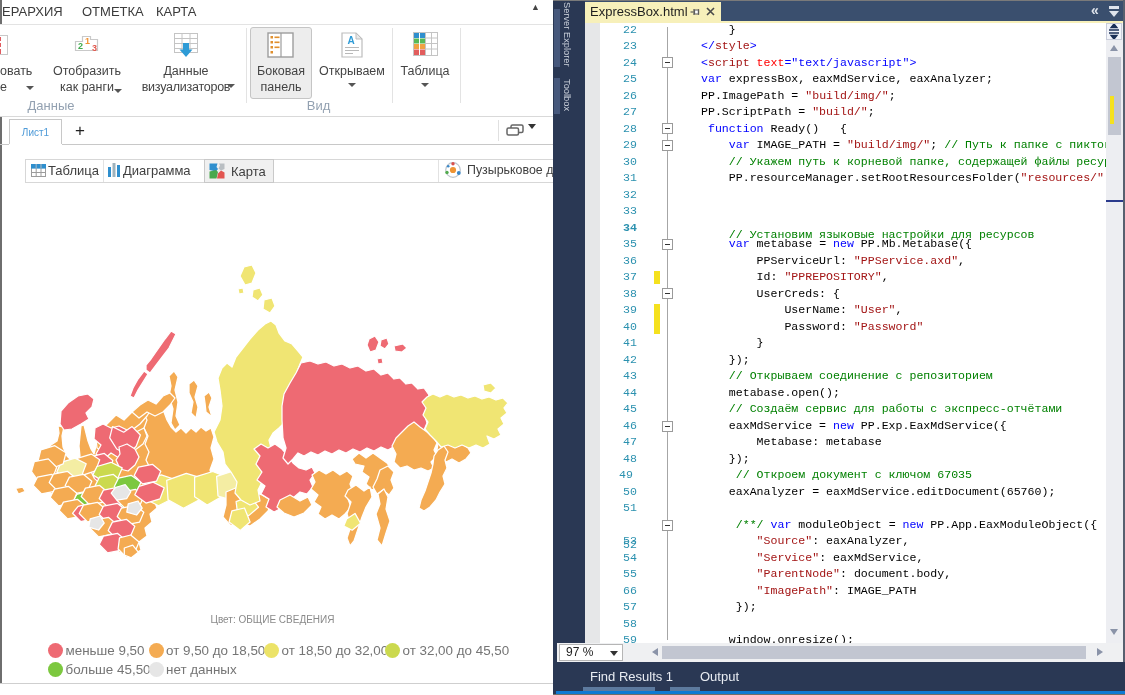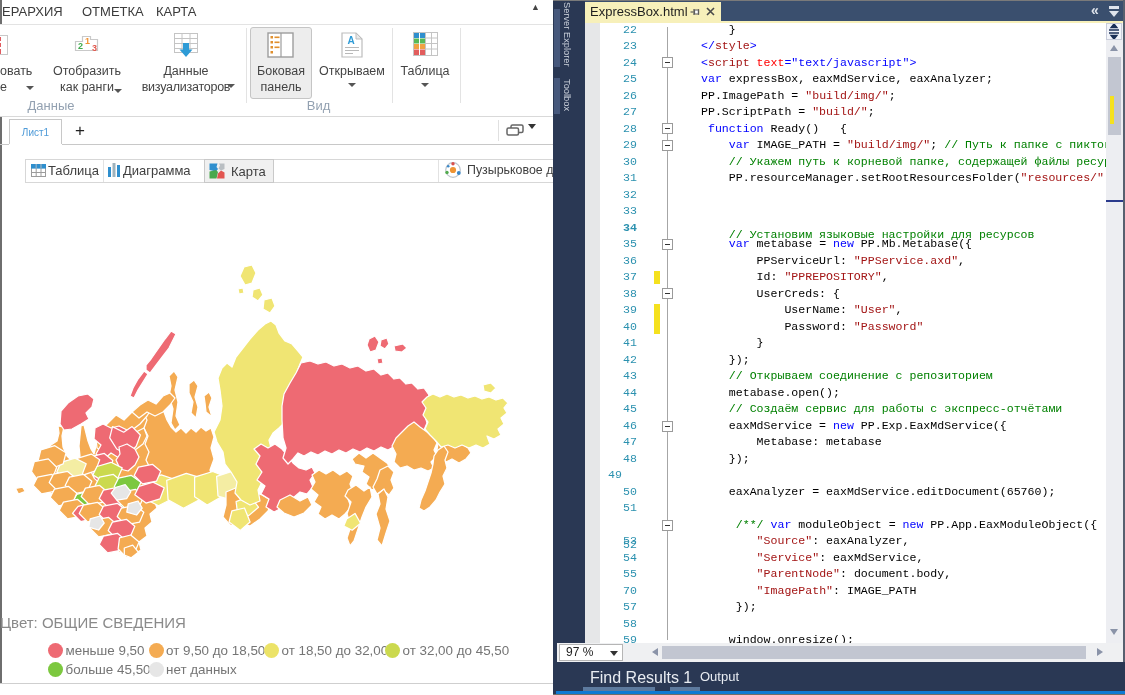--- a/index.html
+++ b/index.html
@@ -235,21 +235,21 @@
 <polygon points="244.0,77.0 252.0,75.0 256.0,83.0 252.0,93.0 245.0,95.0 240.0,86.0" fill="#f0e573" stroke="#ffffff" stroke-width="1.25" stroke-linejoin="round"></polygon>
 <polygon points="253.0,100.0 260.0,98.0 263.0,105.0 258.0,111.0 252.0,107.0" fill="#f0e573" stroke="#ffffff" stroke-width="1.25" stroke-linejoin="round"></polygon>
 <polygon points="264.0,110.0 272.0,108.0 275.0,116.0 270.0,123.0 263.0,119.0" fill="#f0e573" stroke="#ffffff" stroke-width="1.25" stroke-linejoin="round"></polygon>
 <polygon points="238.0,99.0 243.0,98.0 244.0,103.0 239.0,104.0" fill="#f0e573" stroke="#ffffff" stroke-width="1.25" stroke-linejoin="round"></polygon>
 <polygon points="369.0,149.0 375.0,146.0 379.0,152.0 376.0,160.0 370.0,162.0 367.0,155.0" fill="#ee6a73" stroke="#ffffff" stroke-width="1.25" stroke-linejoin="round"></polygon>
 <polygon points="381.0,150.0 387.0,148.0 389.0,154.0 385.0,159.0 380.0,156.0" fill="#ee6a73" stroke="#ffffff" stroke-width="1.25" stroke-linejoin="round"></polygon>
 <polygon points="394.0,156.0 403.0,154.0 407.0,158.0 402.0,162.0 395.0,161.0" fill="#ee6a73" stroke="#ffffff" stroke-width="1.25" stroke-linejoin="round"></polygon>
 <polygon points="377.0,169.0 382.0,168.0 383.0,173.0 378.0,174.0" fill="#ee6a73" stroke="#ffffff" stroke-width="1.25" stroke-linejoin="round"></polygon>
     </svg>
 
-  <div class="abs" style="left:0;top:614px;width:545px;text-align:left;font-size:15px;color:#8a8a8a;">Цвет: ОБЩИЕ СВЕДЕНИЯ</div>
+  <div class="abs" style="left:0;top:614px;width:545px;text-align:center;font-size:10px;color:#8a8a8a;">Цвет: ОБЩИЕ СВЕДЕНИЯ</div>
   <div class="abs" id="legend" style="left:48px;top:643px;width:490px;font-size:13.4px;color:#757575;">
       <div style="position:absolute;left:0px;top:0px;width:15px;height:15px;border-radius:50%;background:#ee6a73;"></div>
       <div style="position:absolute;left:17.5px;top:0px;line-height:15px;">меньше 9,50</div>
 <div style="position:absolute;left:100.5px;top:0px;width:15px;height:15px;border-radius:50%;background:#f4ab52;"></div>
       <div style="position:absolute;left:118.0px;top:0px;line-height:15px;">от 9,50 до 18,50</div>
 <div style="position:absolute;left:216px;top:0px;width:15px;height:15px;border-radius:50%;background:#ece368;"></div>
       <div style="position:absolute;left:233.5px;top:0px;line-height:15px;">от 18,50 до 32,00</div>
 <div style="position:absolute;left:337px;top:0px;width:15px;height:15px;border-radius:50%;background:#cbd94e;"></div>
       <div style="position:absolute;left:354.5px;top:0px;line-height:15px;">от 32,00 до 45,50</div>
 <div style="position:absolute;left:0px;top:19px;width:15px;height:15px;border-radius:50%;background:#7cc83f;"></div>
@@ -314,28 +314,28 @@
 <div style="position:absolute;right:0px;top:279.2px;height:16.51px;line-height:16.51px;">39</div>
 <div style="position:absolute;right:0px;top:295.7px;height:16.51px;line-height:16.51px;">40</div>
 <div style="position:absolute;right:0px;top:312.2px;height:16.51px;line-height:16.51px;">41</div>
 <div style="position:absolute;right:0px;top:328.7px;height:16.51px;line-height:16.51px;">42</div>
 <div style="position:absolute;right:0px;top:345.2px;height:16.51px;line-height:16.51px;">43</div>
 <div style="position:absolute;right:0px;top:361.7px;height:16.51px;line-height:16.51px;">44</div>
 <div style="position:absolute;right:0px;top:378.2px;height:16.51px;line-height:16.51px;">45</div>
 <div style="position:absolute;right:0px;top:394.7px;height:16.51px;line-height:16.51px;">46</div>
 <div style="position:absolute;right:0px;top:411.3px;height:16.51px;line-height:16.51px;">47</div>
 <div style="position:absolute;right:0px;top:427.8px;height:16.51px;line-height:16.51px;">48</div>
-<div style="position:absolute;right:15px;top:444.3px;height:16.51px;line-height:16.51px;">49</div>
+<div style="position:absolute;right:4px;top:444.3px;height:16.51px;line-height:16.51px;">49</div>
 <div style="position:absolute;right:0px;top:460.8px;height:16.51px;line-height:16.51px;">50</div>
 <div style="position:absolute;right:0px;top:477.3px;height:16.51px;line-height:16.51px;">51</div>
 <div style="position:absolute;right:0px;top:493.8px;height:16.51px;line-height:16.51px;margin-top:20px;">52</div>
 <div style="position:absolute;right:0px;top:510.3px;height:16.51px;line-height:16.51px;">53</div>
 <div style="position:absolute;right:0px;top:526.8px;height:16.51px;line-height:16.51px;">54</div>
 <div style="position:absolute;right:0px;top:543.3px;height:16.51px;line-height:16.51px;">55</div>
-<div style="position:absolute;right:0px;top:559.8px;height:16.51px;line-height:16.51px;">70</div>
+<div style="position:absolute;right:0px;top:559.8px;height:16.51px;line-height:16.51px;">66</div>
 <div style="position:absolute;right:0px;top:576.4px;height:16.51px;line-height:16.51px;">57</div>
 <div style="position:absolute;right:0px;top:592.9px;height:16.51px;line-height:16.51px;">58</div>
 <div style="position:absolute;right:0px;top:609.4px;height:16.51px;line-height:16.51px;">59</div>
       </div>
     <div class="abs" id="changebars" style="left:69px;top:0;width:6px;height:620px;">
         <div style="position:absolute;left:0;top:247.7px;width:6px;height:13.5px;background:#f5e11e;"></div>
 <div style="position:absolute;left:0;top:280.7px;width:6px;height:30.0px;background:#f5e11e;"></div>
       </div>
     <div class="abs" id="outline" style="left:0px;top:0;width:95px;height:620px;">
         <div style="position:absolute;left:82px;top:4px;width:1px;height:613px;background:#a6a6a6;"></div>
@@ -373,20 +373,21 @@
 <div style="position:absolute;left:116px;top:279.2px;height:16.51px;line-height:16.51px;white-space:pre;"><span style="color:#000000">            UserName: </span><span style="color:#a31515">"User"</span><span style="color:#000000">,</span></div>
 <div style="position:absolute;left:116px;top:295.7px;height:16.51px;line-height:16.51px;white-space:pre;"><span style="color:#000000">            Password: </span><span style="color:#a31515">"Password"</span></div>
 <div style="position:absolute;left:116px;top:312.2px;height:16.51px;line-height:16.51px;white-space:pre;"><span style="color:#000000">        }</span></div>
 <div style="position:absolute;left:116px;top:328.7px;height:16.51px;line-height:16.51px;white-space:pre;"><span style="color:#000000">    });</span></div>
 <div style="position:absolute;left:116px;top:345.2px;height:16.51px;line-height:16.51px;white-space:pre;"><span style="color:#000000">    </span><span style="color:#008000">// Открываем соединение с репозиторием</span></div>
 <div style="position:absolute;left:116px;top:361.7px;height:16.51px;line-height:16.51px;white-space:pre;"><span style="color:#000000">    metabase.open();</span></div>
 <div style="position:absolute;left:116px;top:378.2px;height:16.51px;line-height:16.51px;white-space:pre;"><span style="color:#000000">    </span><span style="color:#008000">// Создаём сервис для работы с экспресс-отчётами</span></div>
 <div style="position:absolute;left:116px;top:394.7px;height:16.51px;line-height:16.51px;white-space:pre;"><span style="color:#000000">    eaxMdService = </span><span style="color:#0000ff">new</span><span style="color:#000000"> PP.Exp.EaxMdService({</span></div>
 <div style="position:absolute;left:116px;top:411.3px;height:16.51px;line-height:16.51px;white-space:pre;"><span style="color:#000000">        Metabase: metabase</span></div>
 <div style="position:absolute;left:116px;top:427.8px;height:16.51px;line-height:16.51px;white-space:pre;"><span style="color:#000000">    });</span></div>
+<div style="position:absolute;left:116px;top:444.3px;height:16.51px;line-height:16.51px;white-space:pre;"><span style="color:#000000">     </span><span style="color:#008000">// Откроем документ с ключом 67035</span></div>
 <div style="position:absolute;left:116px;top:460.8px;height:16.51px;line-height:16.51px;white-space:pre;"><span style="color:#000000">    eaxAnalyzer = eaxMdService.editDocument(65760);</span></div>
 <div style="position:absolute;left:116px;top:477.3px;height:16.51px;line-height:16.51px;white-space:pre;"></div>
 <div style="position:absolute;left:116px;top:493.8px;height:16.51px;line-height:16.51px;white-space:pre;"><span style="color:#000000">     </span><span style="color:#008000">/**/</span><span style="color:#000000"> </span><span style="color:#0000ff">var</span><span style="color:#000000"> moduleObject = </span><span style="color:#0000ff">new</span><span style="color:#000000"> PP.App.EaxModuleObject({</span></div>
 <div style="position:absolute;left:116px;top:510.3px;height:16.51px;line-height:16.51px;white-space:pre;"><span style="color:#000000">        </span><span style="color:#a31515">"Source"</span><span style="color:#000000">: eaxAnalyzer,</span></div>
 <div style="position:absolute;left:116px;top:526.8px;height:16.51px;line-height:16.51px;white-space:pre;"><span style="color:#000000">        </span><span style="color:#a31515">"Service"</span><span style="color:#000000">: eaxMdService,</span></div>
 <div style="position:absolute;left:116px;top:543.3px;height:16.51px;line-height:16.51px;white-space:pre;"><span style="color:#000000">        </span><span style="color:#a31515">"ParentNode"</span><span style="color:#000000">: document.body,</span></div>
 <div style="position:absolute;left:116px;top:559.8px;height:16.51px;line-height:16.51px;white-space:pre;"><span style="color:#000000">        </span><span style="color:#a31515">"ImagePath"</span><span style="color:#000000">: IMAGE_PATH</span></div>
 <div style="position:absolute;left:116px;top:576.4px;height:16.51px;line-height:16.51px;white-space:pre;"><span style="color:#000000">     });</span></div>
 <div style="position:absolute;left:116px;top:609.4px;height:16.51px;line-height:16.51px;white-space:pre;"><span style="color:#000000">    window.onresize();</span></div>
       </div>
@@ -414,20 +415,20 @@
     <div class="abs" style="left:2px;top:1px;width:64px;height:17px;background:#fff;border:1px solid #b5b5b5;font-size:12px;color:#222;line-height:15px;">
       <span style="margin-left:6px;">97 %</span>
       <span class="abs" style="left:50px;top:6px;width:0;height:0;border-left:4px solid transparent;border-right:4px solid transparent;border-top:5px solid #333;"></span>
     </div>
     <div class="abs" style="left:95px;top:5px;width:0;height:0;border-top:4.5px solid transparent;border-bottom:4.5px solid transparent;border-right:6px solid #8a93a8;"></div>
     <div class="abs" style="left:105px;top:3px;width:424px;height:13px;background:#c2c6d1;"></div>
     <div class="abs" style="left:540px;top:5px;width:0;height:0;border-top:4.5px solid transparent;border-bottom:4.5px solid transparent;border-left:6px solid #8a93a8;"></div>
   </div>
 
   <div class="abs" style="left:0;top:662px;width:572px;height:33px;background:#2a3854;">
-    <div class="abs" style="left:37px;top:7px;font-size:16px;color:#e8ecf2;">Find Results 1</div>
+    <div class="abs" style="left:37px;top:7px;font-size:13px;color:#e8ecf2;">Find Results 1</div>
     <div class="abs" style="left:147px;top:7px;font-size:13px;color:#e8ecf2;">Output</div>
     <div class="abs" style="left:30px;top:25px;width:72px;height:6px;background:#5d7a9e;"></div>
     <div class="abs" style="left:117px;top:25px;width:30px;height:6px;background:#5d7a9e;"></div>
     <div class="abs" style="left:3px;top:29px;width:569px;height:3px;background:#0e7ad3;"></div>
     <div class="abs" style="left:0px;top:32px;width:572px;height:1px;background:#6f6f68;"></div>
   </div>
 </div>
 
 </body></html>

